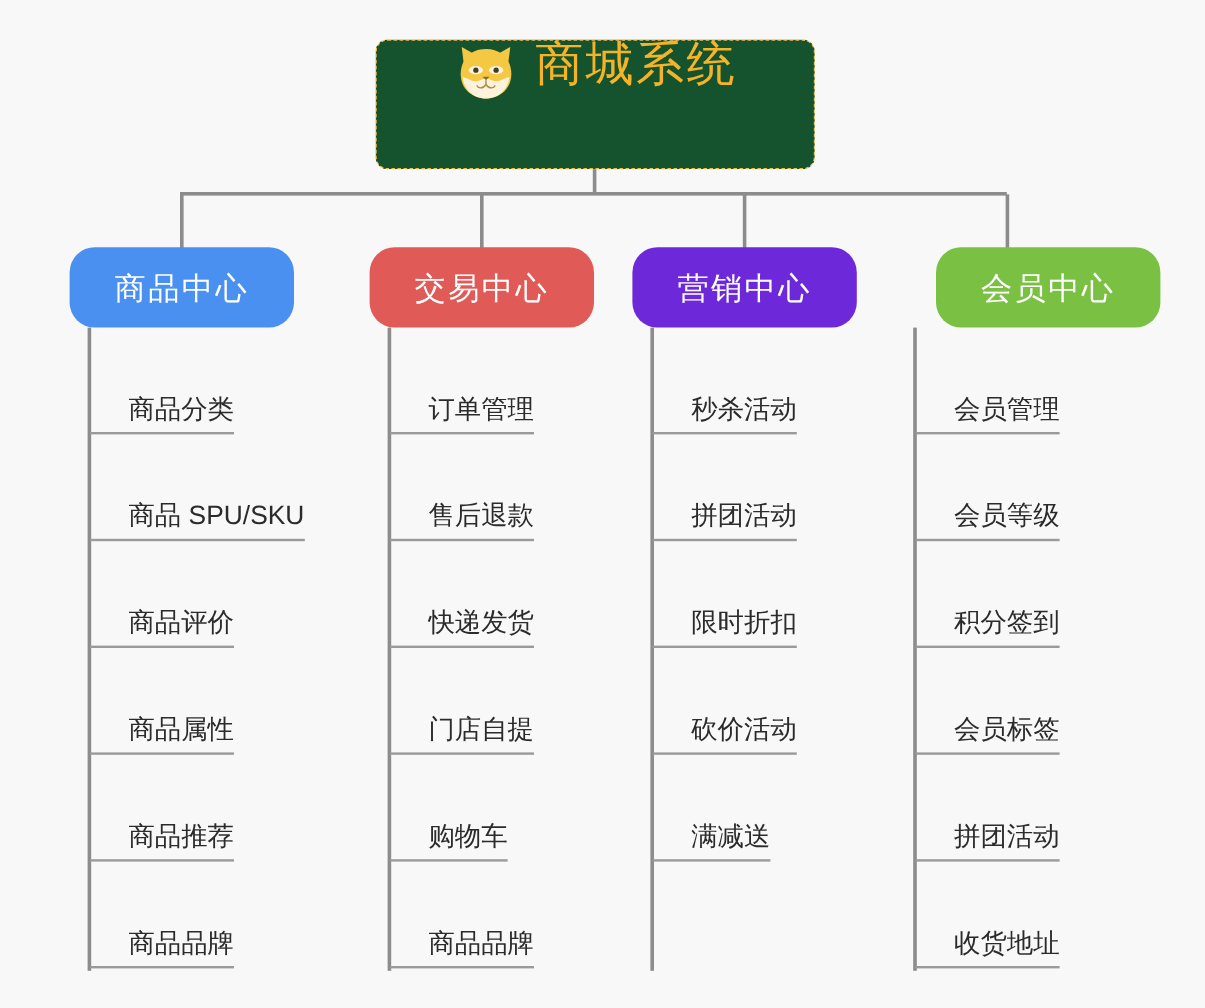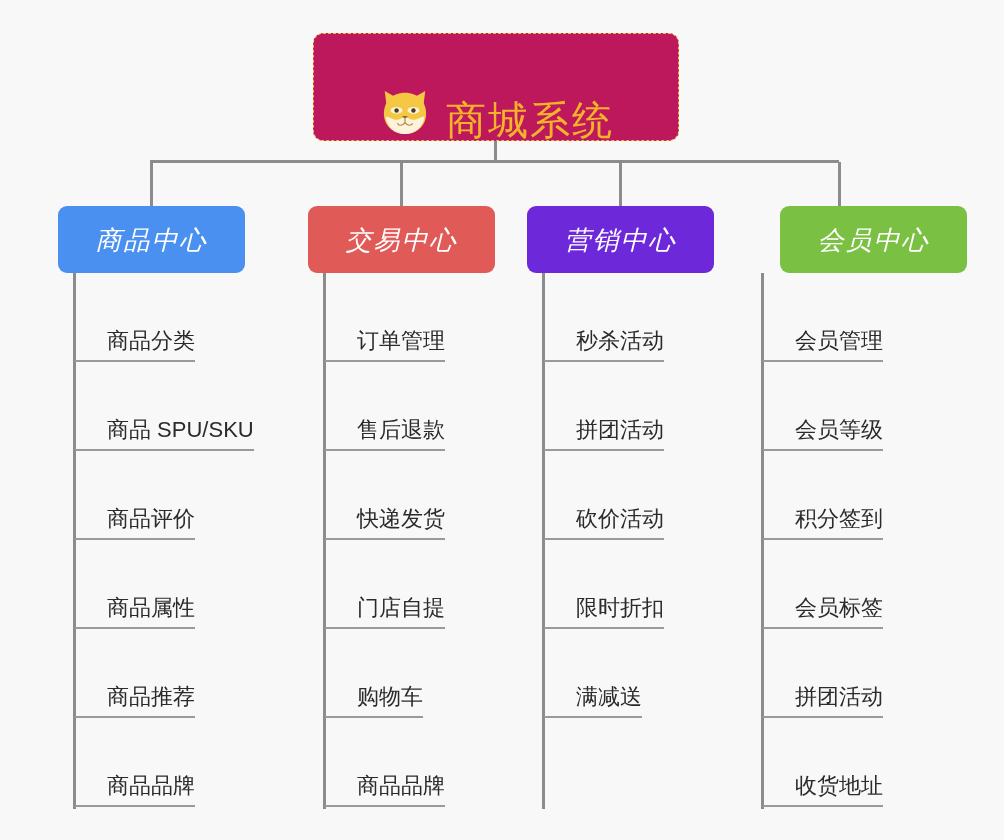--- a/index.html
+++ b/index.html
@@ -20,26 +20,26 @@
     height: 840px;
   }
 
   
   .root-node {
     position: absolute;
     left: 313px;
     top: 33px;
     width: 366px;
     height: 108px;
-    background: #be185d;
+    background: #14532d;
     border: 1px dashed #f0b849;
     border-radius: 10px;
     box-sizing: border-box;
     display: flex;
-    align-items: flex-end;
+    align-items: flex-start;
     justify-content: center;
     gap: 14px;
   }
   .root-title {
     font-size: 40px;
     color: #f5b328;
     letter-spacing: 2px;
     line-height: 1;
     white-space: nowrap;
   }
@@ -87,26 +87,25 @@
     height: 45px;
     background: #8c8c8c;
   }
 
   .cat-box {
     position: absolute;
     top: 44px;
     left: 0;
     width: 187px;
     height: 67px;
-    border-radius: 9px;
+    border-radius: 21px;
     box-sizing: border-box;
     display: flex;
     align-items: center;
     justify-content: center;
-    font-style: italic;
   }
   .cat-label {
     color: #ffffff;
     font-size: 26px;
     letter-spacing: 2px;
     line-height: 1;
     white-space: nowrap;
   }
 
   
@@ -241,24 +240,24 @@
     </div>
     <div class="spine" style="height:536px;"></div>
     <div class="item-list">
       <div class="item">
           <span class="item-inner"><span class="item-label">秒杀活动</span></span>
         </div>
       <div class="item">
           <span class="item-inner"><span class="item-label">拼团活动</span></span>
         </div>
       <div class="item">
+          <span class="item-inner"><span class="item-label">限时折扣</span></span>
+        </div>
+      <div class="item">
           <span class="item-inner"><span class="item-label">砍价活动</span></span>
-        </div>
-      <div class="item">
-          <span class="item-inner"><span class="item-label">限时折扣</span></span>
         </div>
       <div class="item">
           <span class="item-inner"><span class="item-label">满减送</span></span>
         </div>
     </div>
   </div>
 
   <div class="column" style="left:746px;">
     <div class="drop-stem"></div>
     <div class="cat-box" style="background:#7ac143;margin-left:34px;">

